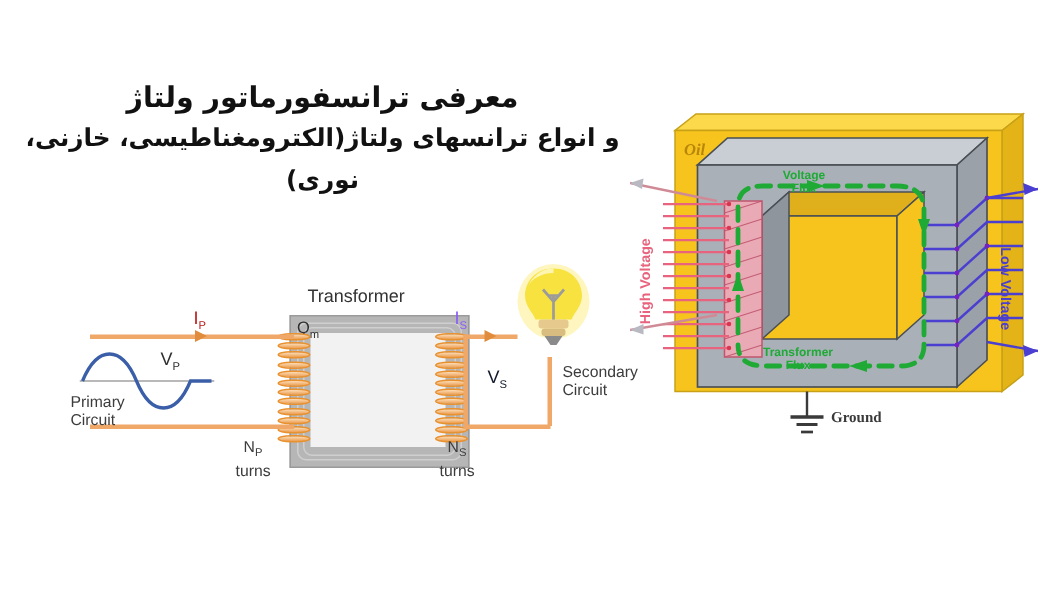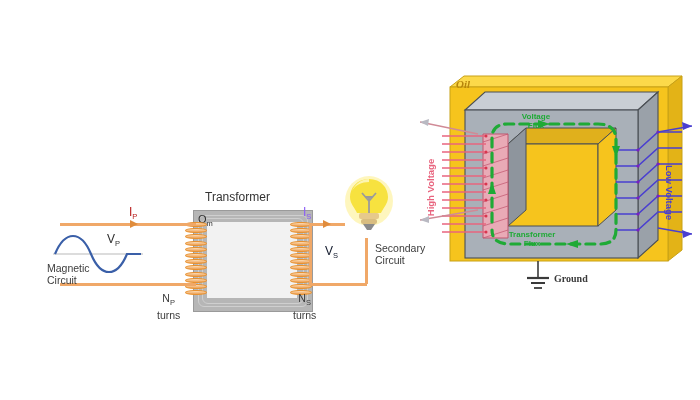--- a/index.html
+++ b/index.html
@@ -75,20 +75,24 @@
           font-family:"Liberation Sans",sans-serif;}
   .lv-lbl{color:#4a3fd0;font-size:9.5px;font-weight:bold;
           font-family:"Liberation Sans",sans-serif;}
   .gnd-lbl{color:#3a3a3a;font-size:10px;font-family:"Liberation Serif",serif;font-weight:bold;}
 </style>
 </head>
 <body>
 
 <div id="root">
 
+  <div class="title-block">
+    <div class="title-line l1">معرفی ترانسفورماتور ولتاژ</div>
+    <div class="title-line l2">و انواع ترانسهای ولتاژ(الکترومغناطیسی، خازنی، نوری)</div>
+  </div>
 
   <div class="fig-left">
 
     <div class="lbl big" style="left:160px;top:10px;">Transformer</div>
 
     <div class="core-outer" style="left:148px;top:30px;width:118px;height:100px;"></div>
     <div class="core-inner" style="left:162px;top:42px;width:90px;height:76px;"></div>
     <div class="core-flux" style="left:153px;top:35px;width:108px;height:90px;"></div>
     <div class="core-flux" style="left:157px;top:38px;width:100px;height:84px;"></div>
 
@@ -136,21 +140,21 @@
     </svg>
 
     <div class="lbl" style="left:84px;top:25px;font-size:12px;color:#b91c1c;">
       <span>I</span><sub>P</sub>
     </div>
     <div class="lbl" style="left:62px;top:52px;font-size:12px;color:#2f2f2f;">
       <span>V</span><sub>P</sub>
     </div>
 
     <div class="lbl" style="left:2px;top:82px;line-height:12px;">
-      <span>Magnetic</span><br>
+      <span>Primary</span><br>
       <span>Circuit</span>
     </div>
 
     <div class="lbl" style="left:112px;top:112px;text-align:center;line-height:12px;">
       <span>N</span><sub>P</sub><br>
       <span>turns</span>
     </div>
 
     <div class="wire h" style="left:264px;top:43px;width:36px;"></div>
     <div class="wire v" style="left:264px;top:43px;height:62px;"></div>
@@ -284,21 +288,21 @@
       <polygon points="158,186 146,182 158,178" fill="#1faa36"></polygon>
       <polygon points="72,120 68,132 76,132" fill="#1faa36"></polygon>
 
       <line x1="118" y1="199" x2="118" y2="216" stroke="#3a3a3a" stroke-width="1.6"></line>
       <line x1="107" y1="216" x2="129" y2="216" stroke="#3a3a3a" stroke-width="2.2"></line>
       <line x1="111" y1="221" x2="125" y2="221" stroke="#3a3a3a" stroke-width="2"></line>
       <line x1="114" y1="226" x2="122" y2="226" stroke="#3a3a3a" stroke-width="1.8"></line>
     </svg>
 
     
-    <div class="r-lbl oil-lbl" style="left:36px;top:16px;">Oil</div>
+    <div class="r-lbl oil-lbl" style="left:36px;top:32px;">Oil</div>
 
     <div class="r-lbl flux-lbl" style="left:88px;top:50px;width:56px;">
       <span>Voltage</span><br>
       <span>Flux</span>
     </div>
 
     <div class="r-lbl core-lbl" style="left:78px;top:168px;width:68px;">
       <span>Transformer</span><br>
       <span>Flux</span>
     </div>

